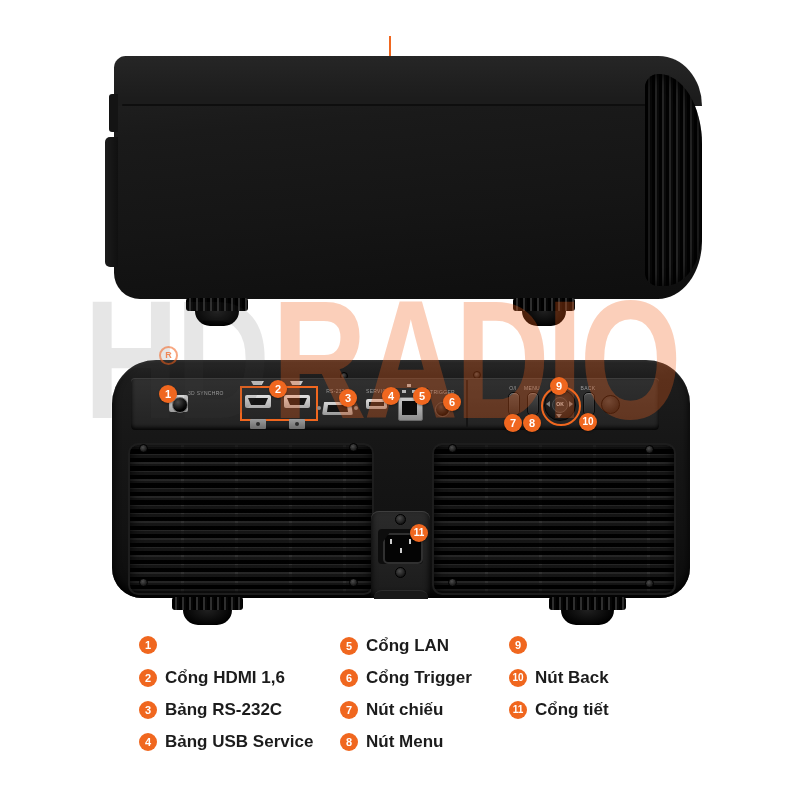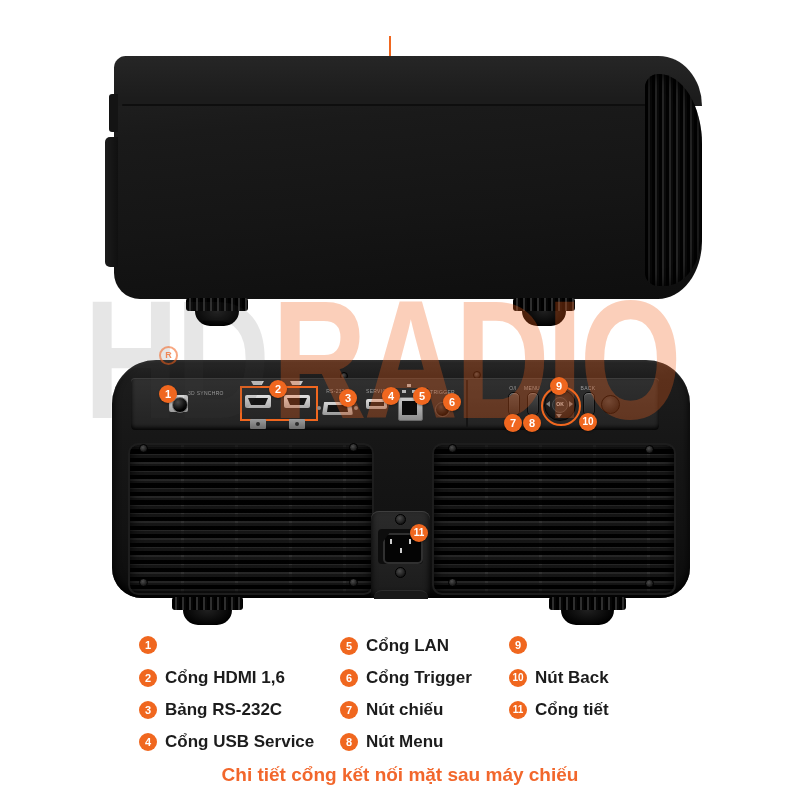--- a/index.html
+++ b/index.html
@@ -258,21 +258,21 @@
       <div class="legend-row" style="left: 139px; top: 668px;">
         <div class="legend-num">2</div>
         <div class="legend-label">Cổng HDMI 1,6</div>
       </div>
       <div class="legend-row" style="left: 139px; top: 700px;">
         <div class="legend-num">3</div>
         <div class="legend-label">Bảng RS-232C</div>
       </div>
       <div class="legend-row" style="left: 139px; top: 732px;">
         <div class="legend-num">4</div>
-        <div class="legend-label">Cổng USB Service</div>
+        <div class="legend-label">Bảng USB Service</div>
       </div>
       <div class="legend-row" style="left: 340px; top: 636px;">
         <div class="legend-num">5</div>
         <div class="legend-label">Cổng LAN</div>
       </div>
       <div class="legend-row" style="left: 340px; top: 668px;">
         <div class="legend-num">6</div>
         <div class="legend-label">Cổng Trigger</div>
       </div>
       <div class="legend-row" style="left: 340px; top: 700px;">
@@ -289,14 +289,13 @@
       <div class="legend-row" style="left: 509px; top: 668px;">
         <div class="legend-num" style="font-size: 10px;">10</div>
         <div class="legend-label">Nút Back</div>
       </div>
       <div class="legend-row" style="left: 509px; top: 700px;">
         <div class="legend-num" style="font-size: 10px;">11</div>
         <div class="legend-label">Cổng tiết</div>
       </div>
     </div>
 
-  <div class="abs" id="caption">Chi tiết cổng kết nối mặt sau máy chiếu</div>
 </div>
 
 </body></html>

